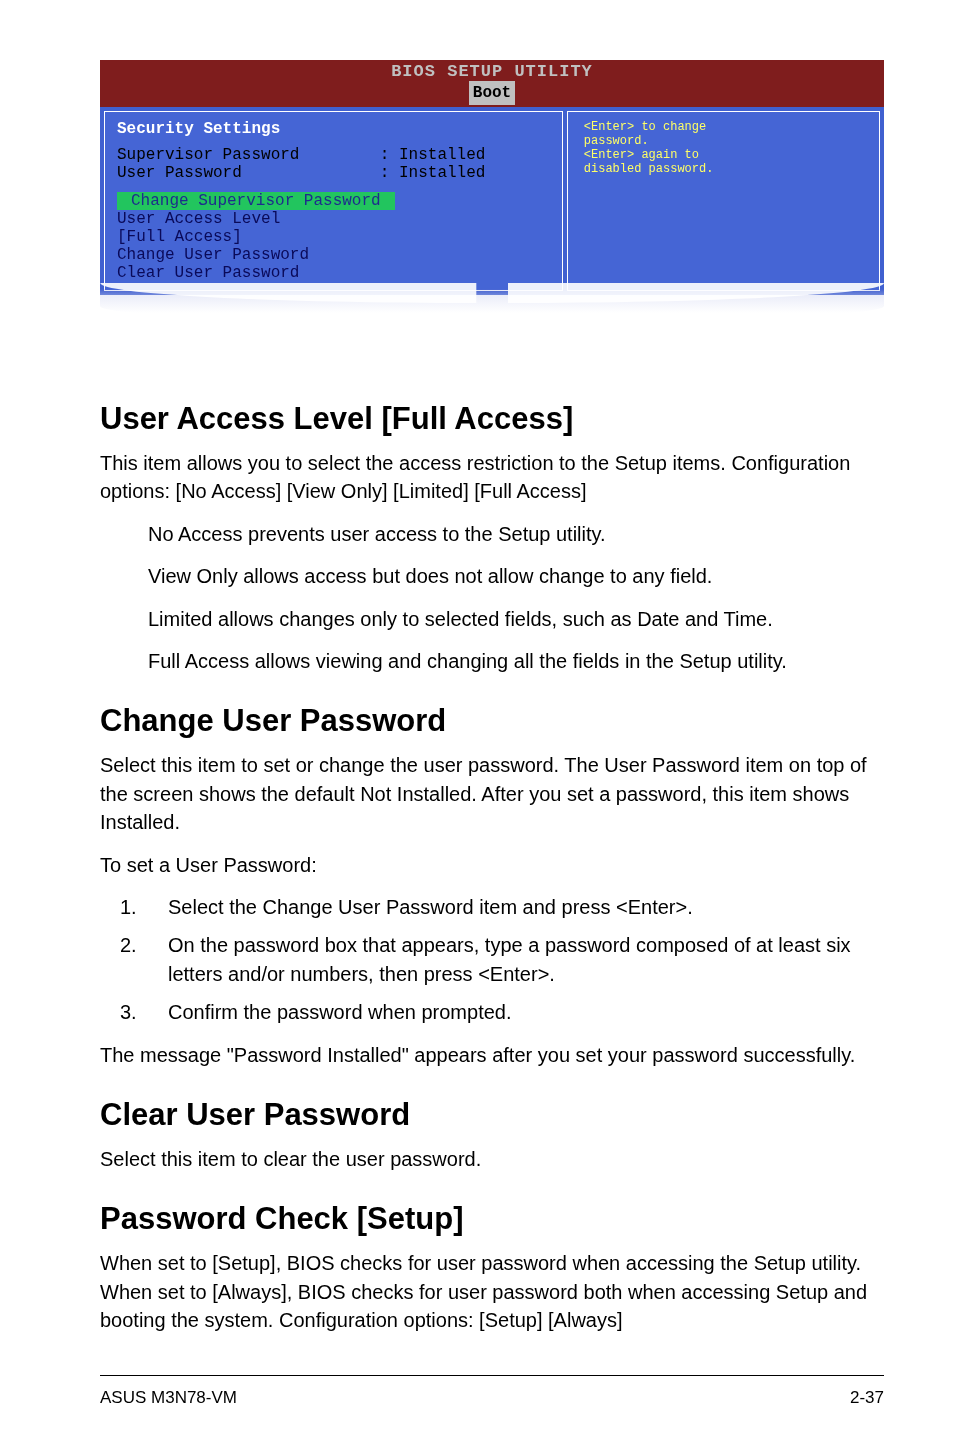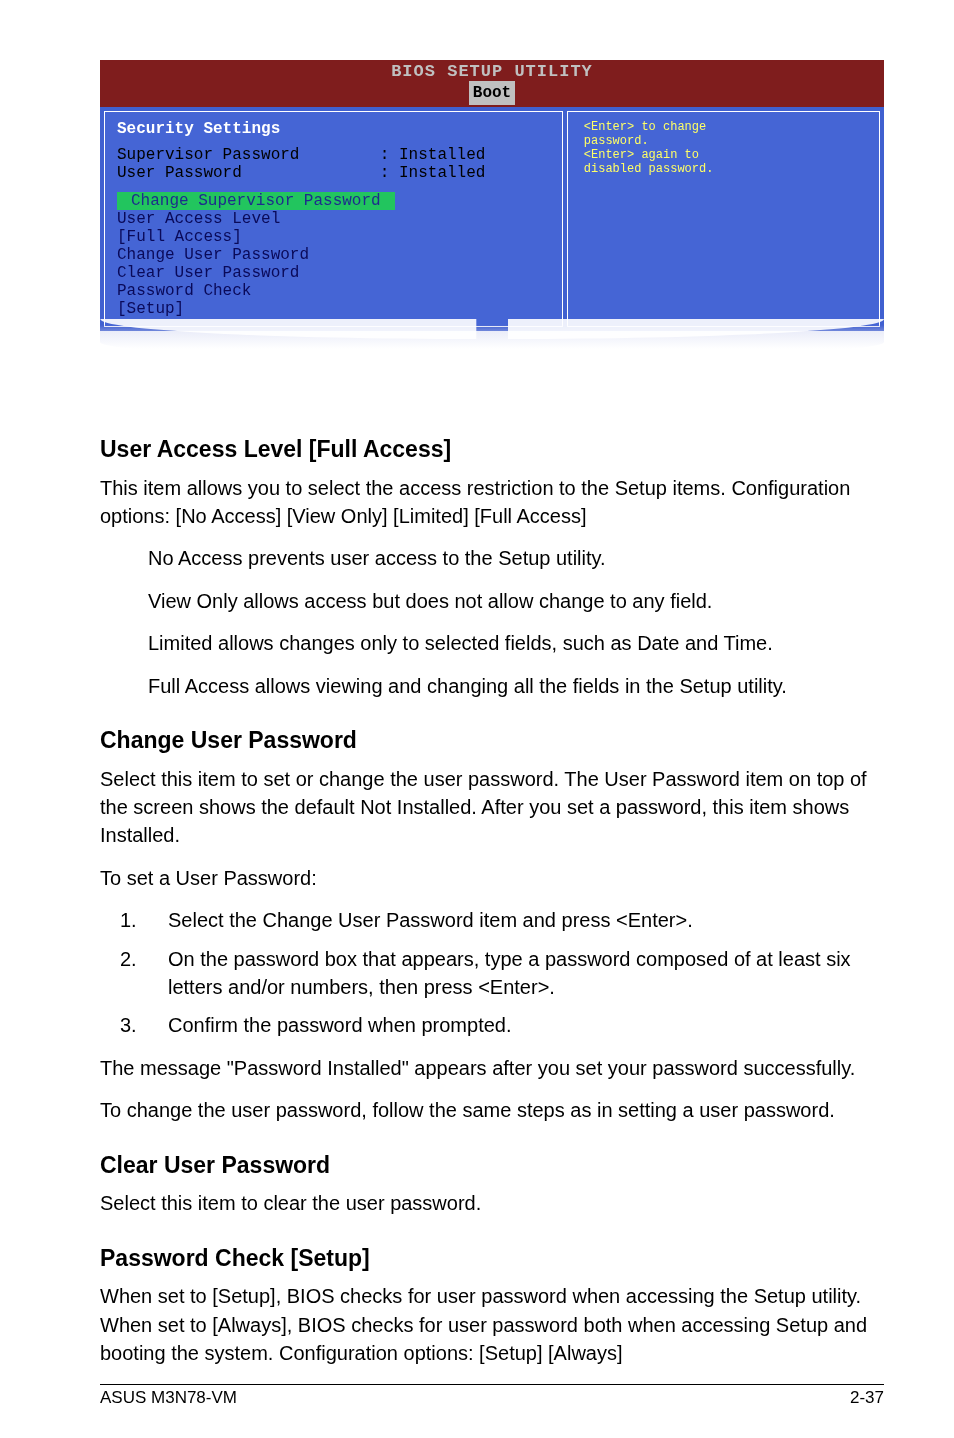--- a/index.html
+++ b/index.html
@@ -22,30 +22,30 @@
   .bios-row { display: flex; justify-content: space-between; }
   .bios-row span:first-child { flex: 1; }
   .bios-row span:last-child { text-align: left; min-width: 170px; }
   .fade { height: 34px; background: linear-gradient(to top, #fff 30%, rgba(70,90,200,0.15)); width: 100%; border-radius: 0 0 50% 50%; margin-top: -6px; position: relative; }
   .fade::before, .fade::after { content:""; position:absolute; top:-6px; height:20px; width:48%; background: rgba(255,255,255,0.9); border-radius: 0 0 100% 0; }
   .fade::before{ left:0; border-radius: 0 0 100% 0; transform: scaleX(-1);}
   .fade::after{ right:0;}
 
   
   .doc { margin-top: 50px; font-size: 20px; line-height: 1.42; }
-  .h2 { font-weight: bold; font-size: 23px; margin-top: 24px; margin-bottom: 8px; }
+  .h2 { font-weight: bold; font-size: 31px; margin-top: 24px; margin-bottom: 8px; }
   .para { margin-bottom: 14px; }
   .indent { margin-left: 48px; margin-bottom: 14px; }
   .ol { margin-left: 20px; margin-bottom: 14px; }
   .ol-row { display: flex; margin-bottom: 10px; }
   .ol-num { width: 48px; flex-shrink: 0; }
   .ol-txt { flex: 1; }
 
   
-  .footer { margin-top: auto; border-top: 1px solid #000; padding-top: 3px; display: flex; justify-content: space-between; font-size: 17px; text-align: center; }
+  .footer { margin-top: auto; border-top: 1px solid #000; padding-top: 12px; display: flex; justify-content: space-between; font-size: 17px; text-align: center; }
 </style>
 </head>
 <body>
 
 <div class="page">
 
   <div class="bios">
     <div class="bios-titlebar">
       <div class="t1">BIOS SETUP UTILITY</div>
       <div><span class="t2">Boot</span></div>
@@ -67,24 +67,20 @@
           <span>User Access Level</span>
           <span>[Full Access]</span>
         </div>
         <div class="bios-row bios-blue">
           <span>Change User Password</span>
           <span></span>
         </div>
         <div class="bios-row bios-blue">
           <span>Clear User Password</span>
           <span></span>
-        </div>
-        <div class="bios-row bios-blue">
-          <span>Password Check</span>
-          <span>[Setup]</span>
         </div>
       </div>
       <div class="bios-right">
         <div>&lt;Enter&gt; to change</div>
         <div>password.</div>
         <div>&lt;Enter&gt; again to</div>
         <div>disabled password.</div>
       </div>
     </div>
   </div>
@@ -112,21 +108,20 @@
         <div class="ol-num">2.</div>
         <div class="ol-txt">On the password box that appears, type a password composed of at least six letters and/or numbers, then press &lt;Enter&gt;.</div>
       </div>
       <div class="ol-row">
         <div class="ol-num">3.</div>
         <div class="ol-txt">Confirm the password when prompted.</div>
       </div>
     </div>
 
     <div class="para">The message "Password Installed" appears after you set your password successfully.</div>
-    <div class="para">To change the user password, follow the same steps as in setting a user password.</div>
 
     <div class="h2">Clear User Password</div>
     <div class="para">Select this item to clear the user password.</div>
 
     <div class="h2">Password Check [Setup]</div>
     <div class="para">When set to [Setup], BIOS checks for user password when accessing the Setup utility. When set to [Always], BIOS checks for user password both when accessing Setup and booting the system. Configuration options: [Setup] [Always]</div>
   </div>
 
   <div class="footer">
     <span>ASUS M3N78-VM</span>

